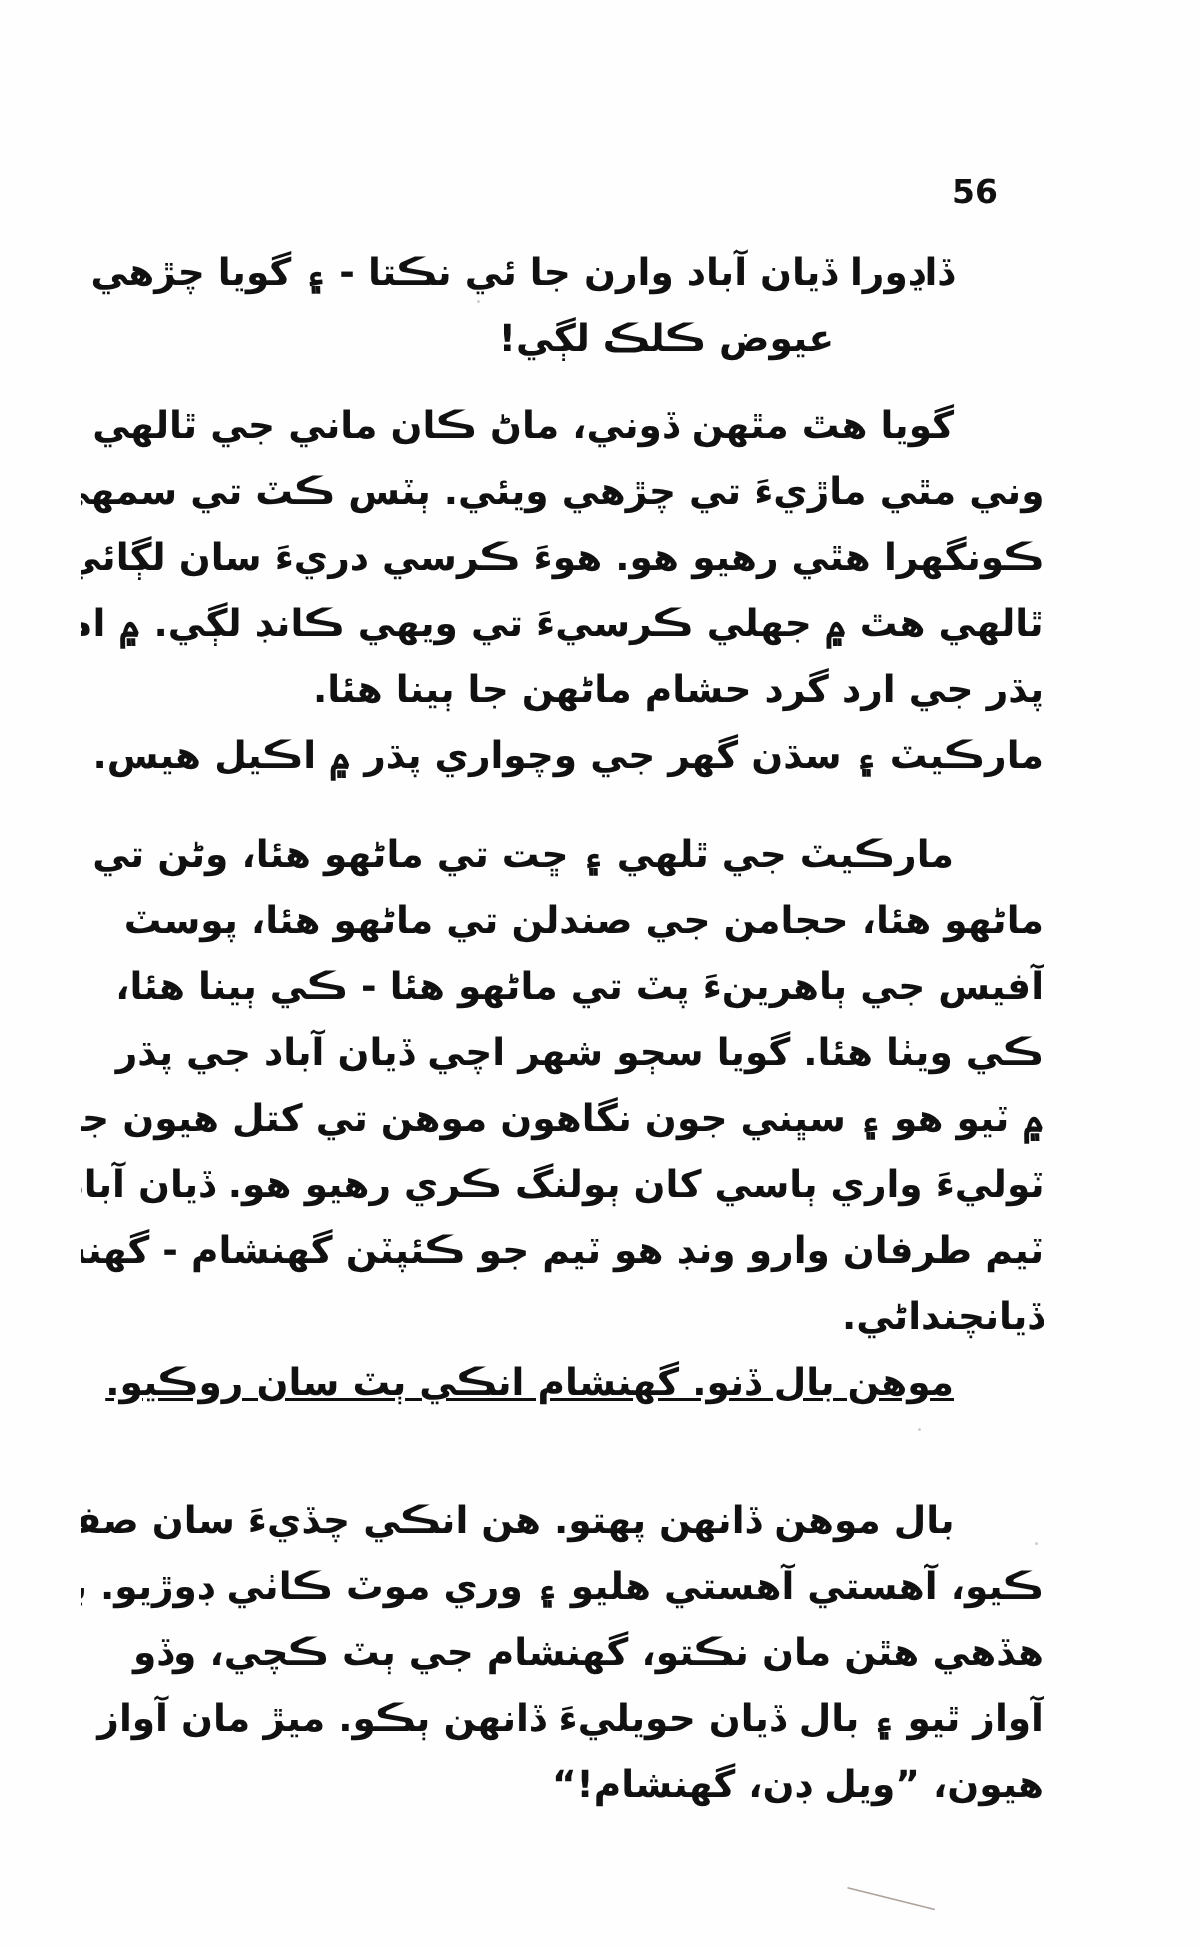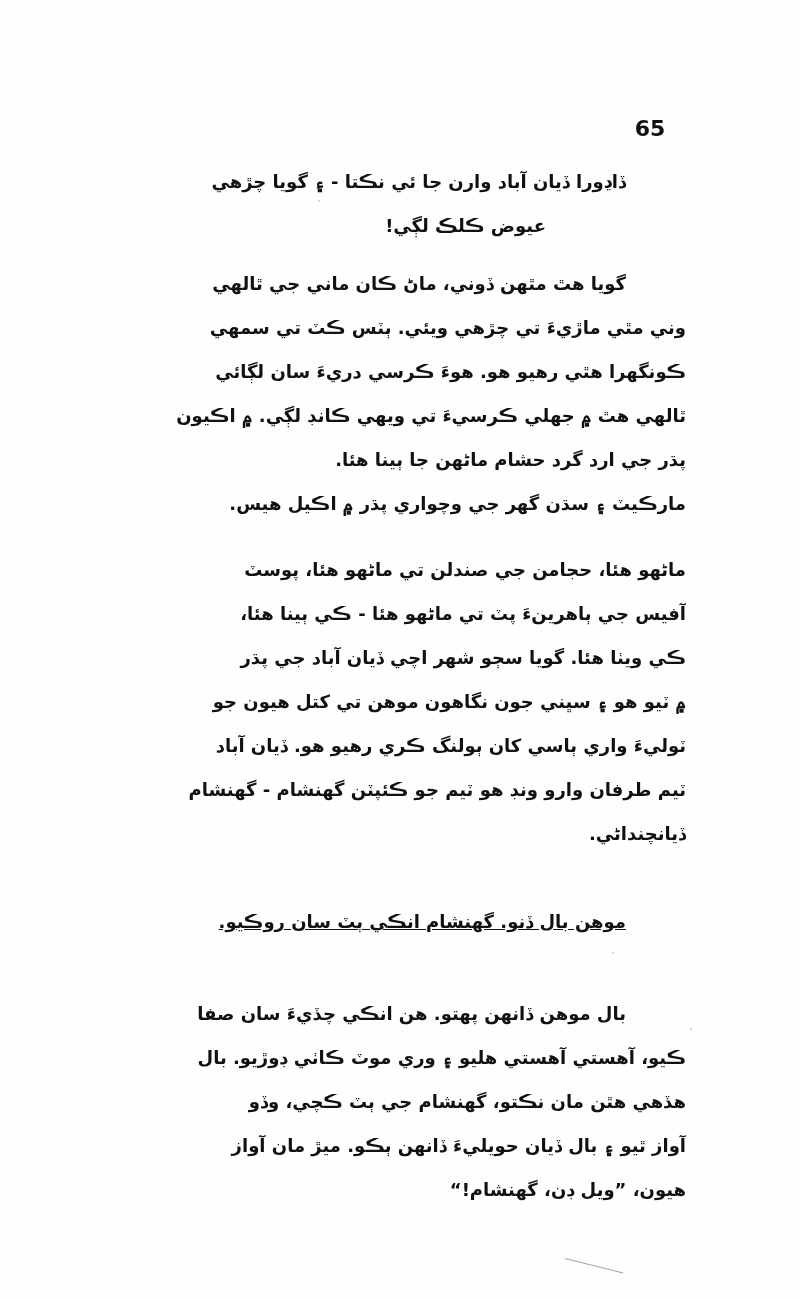--- a/index.html
+++ b/index.html
@@ -26,26 +26,26 @@
     top: 116px;
     left: 620px;
     width: 60px;
     text-align: center;
     font-size: 22px;
     font-weight: bold;
     direction: rtl;
   }
   .text-block {
     position: absolute;
-    left: 44px;
+    left: 54px;
     width: 642px;
     direction: rtl;
     text-align: justify;
     text-align-last: right;
-    font-size: 18px;
+    font-size: 25px;
     font-weight: bold;
     line-height: 44px;
     unicode-bidi: embed;
   }
   .line {
     display: block;
     height: 44px;
     white-space: nowrap;
     overflow: hidden;
   }
@@ -74,37 +74,38 @@
     width: 2px; height: 2px;
     background: #cccccc;
     border-radius: 50%;
   }
 </style>
 </head>
 <body>
 
 <div class="page">
 
-  <div class="page-number">65</div>
+  <div class="page-number">56</div>
 
   <div class="text-block para" id="p1">
     <span class="line indent">ڏاڍورا ڏيان آباد وارن جا ئي نڪتا - ۽ گويا چڙهي</span>
     <span class="line" style="text-align:center;padding-right:140px;">عيوض ڪلڪ لڳي!</span>
   </div>
 
   <div class="text-block para" id="p2">
     <span class="line indent">گويا هٿ مٿهن ڏوني، ماڻ ڪان ماني جي ٿالهي</span>
     <span class="line">وني مٿي ماڙيءَ تي چڙهي ويئي. ٻٽس ڪٽ تي سمهي</span>
     <span class="line">ڪونگهرا هٿي رهيو هو. هوءَ ڪرسي دريءَ سان لڳائي</span>
     <span class="line">ٿالهي هٿ ۾ جهلي ڪرسيءَ تي ويهي ڪانڊ لڳي. ۾ اڪيون</span>
     <span class="line">پڌر جي ارد گرد حشام ماڻهن جا ٻينا هئا.</span>
     <span class="line">مارڪيٽ ۽ سڌن گهر جي وچواري پڌر ۾ اڪيل هيس.</span>
   </div>
 
   <div class="text-block para" id="p3">
+    <span class="line indent">مارڪيٽ جي ٿلهي ۽ ڇت تي ماڻهو هئا، وڻن تي</span>
     <span class="line">ماڻهو هئا، حجامن جي صندلن تي ماڻهو هئا، پوسٽ</span>
     <span class="line">آفيس جي ٻاهرينءَ پٽ تي ماڻهو هئا - ڪي ٻينا هئا،</span>
     <span class="line">ڪي ويٺا هئا. گويا سڄو شهر اچي ڏيان آباد جي پڌر</span>
     <span class="line">۾ ٽيو هو ۽ سڀني جون نگاهون موهن تي کتل هيون جو</span>
     <span class="line">ٽوليءَ واري ٻاسي کان ٻولنگ ڪري رهيو هو. ڏيان آباد</span>
     <span class="line">ٽيم طرفان وارو ونڊ هو ٽيم جو ڪئپٽن گهنشام - گهنشام</span>
     <span class="line">ڏيانچنداڻي.</span>
   </div>
 
   <div class="text-block para" id="p4">

